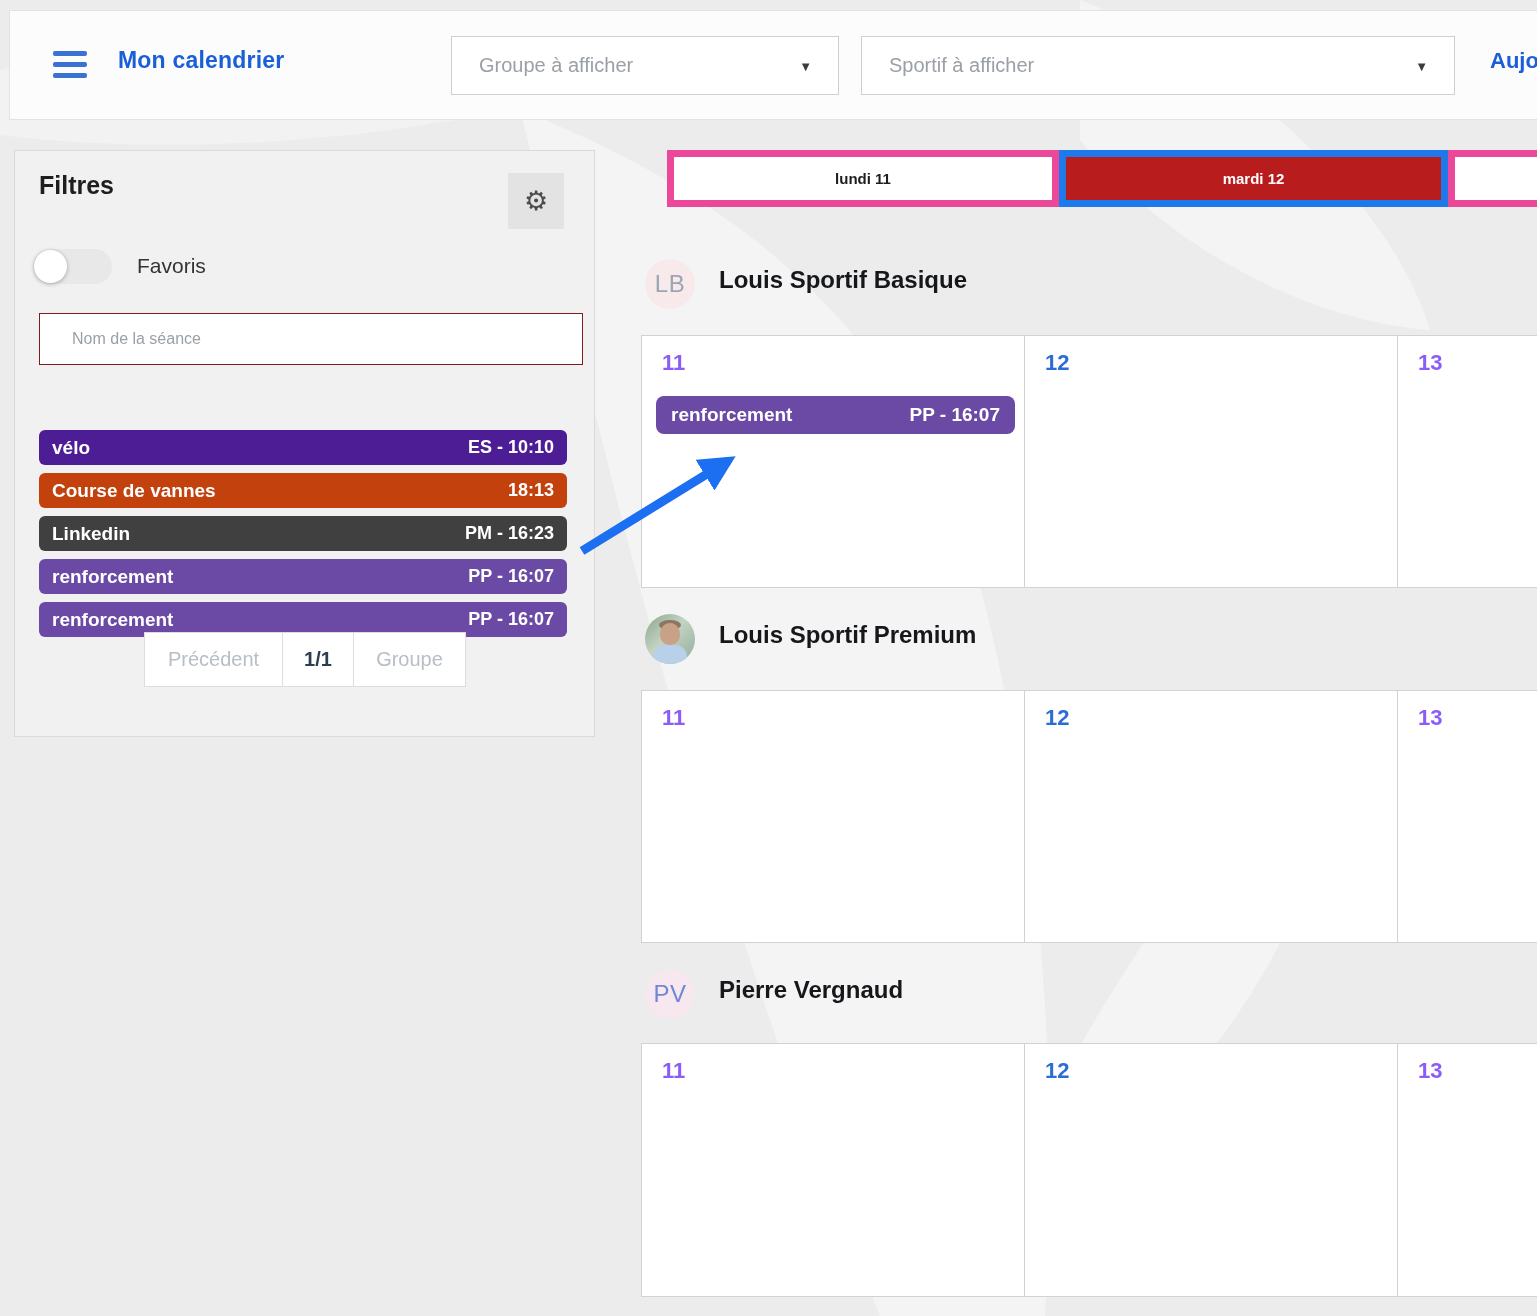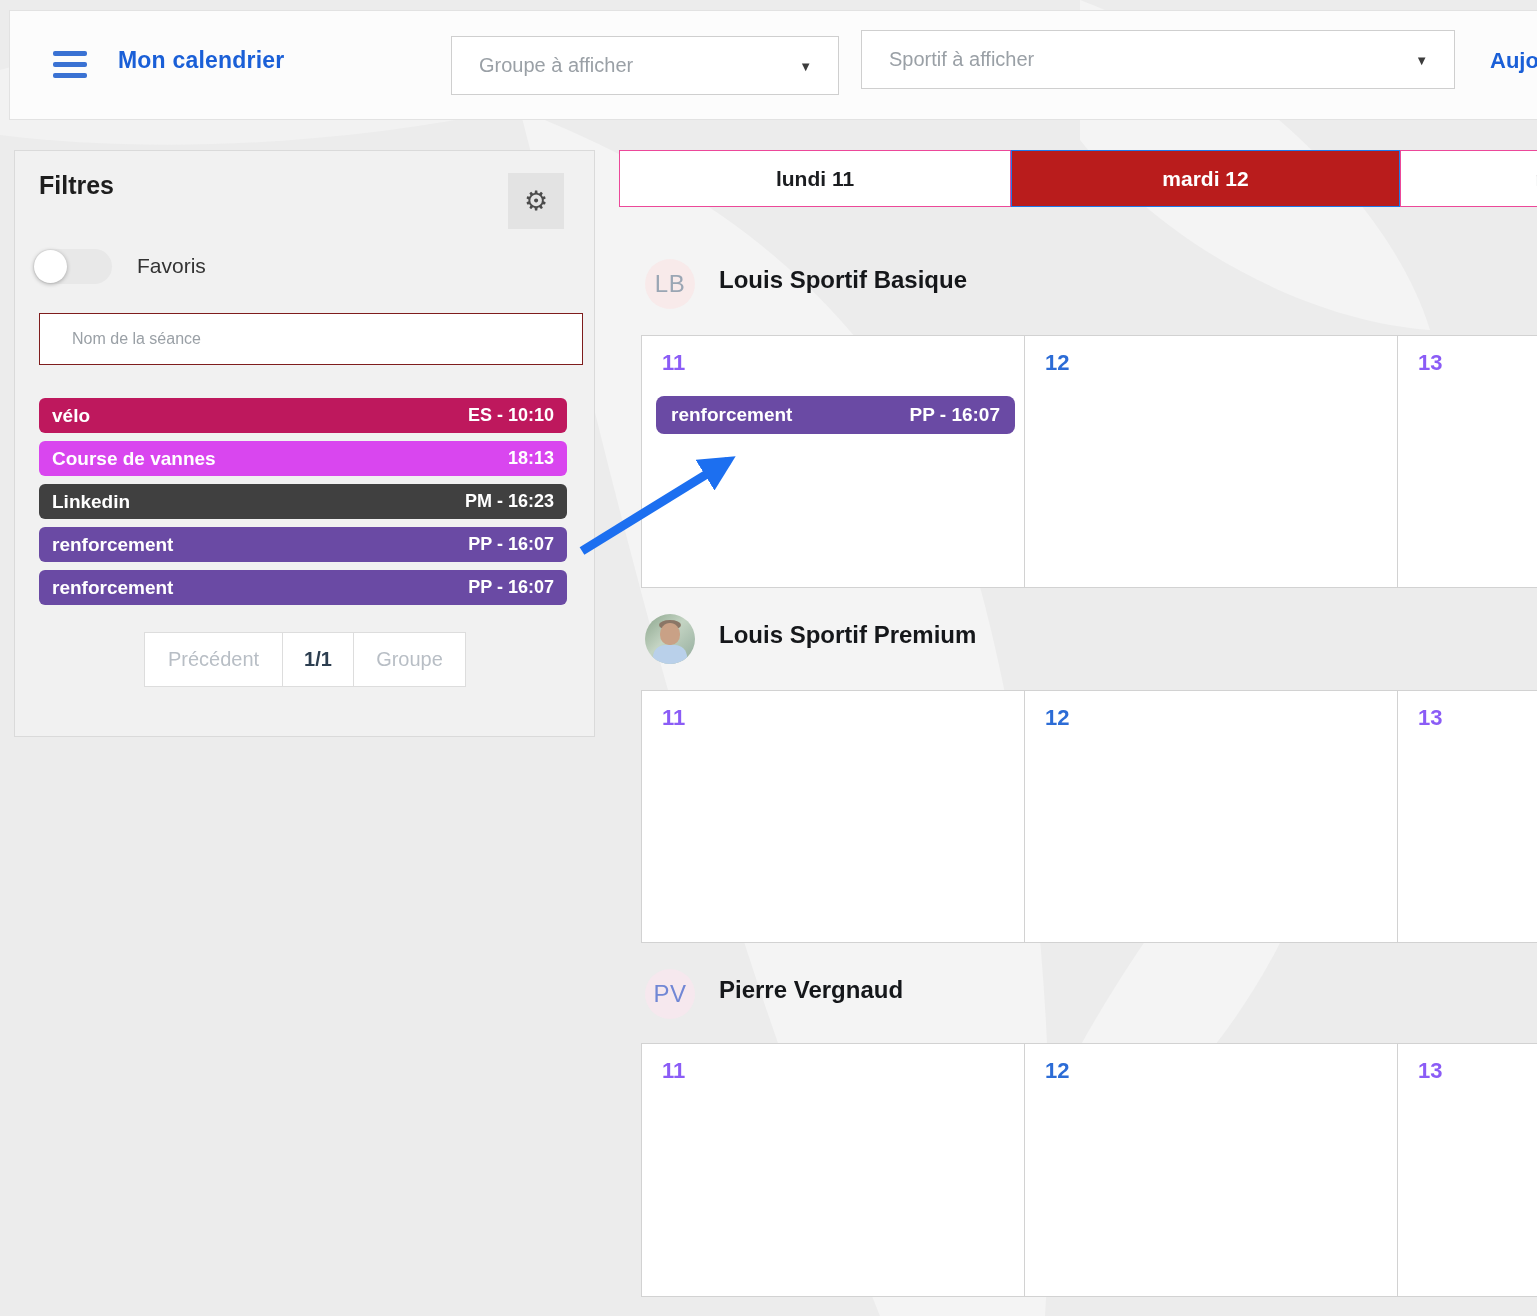--- a/index.html
+++ b/index.html
@@ -24,21 +24,21 @@
   .hamburger span{display:block;height:5px;border-radius:2px;background:#3a72d3;margin-bottom:6px;}
   .app-title{left:108px;top:36px;font-size:23px;font-weight:bold;color:#1a5fd7;letter-spacing:.2px;}
   .select-box{
     background:#fff;border:1px solid #cfcfcf;height:57px;
     display:flex;align-items:center;
   }
   .select-box .ph{color:#9aa0a6;font-size:20px;padding-left:27px;}
   .select-box .caret{position:absolute;right:26px;top:50%;transform:translateY(-50%);
     font-size:13px;color:#3c3c3c;}
   .sel-group{left:441px;top:25px;width:386px;}
-  .sel-athlete{left:851px;top:19px;width:592px;}
+  .sel-athlete{left:851px;top:25px;width:592px;}
   .today-btn{left:1480px;top:37px;font-size:22px;font-weight:bold;color:#1a5fd7;white-space:nowrap;cursor:pointer;}
 
   
   .filters{
     left:14px;top:150px;width:579px;height:585px;
     background:#f1f1f1;border:1px solid #dadada;z-index:2;
   }
   .filters-title{left:24px;top:20px;font-size:25px;font-weight:bold;color:#1e1e1e;}
   .gear-btn{left:493px;top:22px;width:56px;height:56px;background:#e3e3e3;
     display:flex;align-items:center;justify-content:center;cursor:pointer;}
@@ -64,23 +64,23 @@
     left:129px;top:481px;width:322px;height:55px;background:#fff;border:1px solid #ddd;
     display:flex;align-items:stretch;box-sizing:border-box;
   }
   .pg{display:flex;align-items:center;justify-content:center;font-size:20px;}
   .pg.prev{width:137px;border-right:1px solid #ddd;color:#b8bec5;cursor:pointer;}
   .pg.page{width:70px;border-right:1px solid #ddd;color:#2d3e50;font-weight:bold;}
   .pg.next{flex:1;color:#b8bec5;cursor:pointer;}
 
   
   .dayhead{
-    top:150px;height:57px;background:#fff;border:1px solid #ec4899;z-index:2;
+    top:150px;height:57px;background:#fff;border:7px solid #ec4899;z-index:2;
     display:flex;align-items:center;justify-content:center;
-    font-size:21px;font-weight:bold;color:#1b1d20;box-sizing:border-box;cursor:pointer;
+    font-size:15px;font-weight:bold;color:#1b1d20;box-sizing:border-box;cursor:pointer;margin-left:48px;
   }
   .dayhead.active{background:#b91c1c;border-color:#1e79ea;color:#fff;}
   .dh1{left:619px;width:392px;}
   .dh2{left:1011px;width:389px;}
   .dh3{left:1400px;width:389px;}
 
   
   .avatar{
     width:50px;height:50px;border-radius:50%;
     display:flex;align-items:center;justify-content:center;
@@ -153,25 +153,25 @@
   </div>
 
   <div class="abs toggle">
     <div class="knob"></div>
   </div>
   <div class="abs fav-label">Favoris</div>
 
   <input class="abs session-input" type="text" placeholder="Nom de la séance" style="">
 
   <div class="abs chips">
-    <div class="chip" style="background: #be185d;">
+    <div class="chip" style="background: #4c1d95; margin-top: 32px;">
       <span class="cl">vélo</span>
       <span class="ct">ES - 10:10</span>
     </div>
-    <div class="chip" style="background: #d946ef;">
+    <div class="chip" style="background: #c2410c;">
       <span class="cl">Course de vannes</span>
       <span class="ct">18:13</span>
     </div>
     <div class="chip" style="background: #404040;">
       <span class="cl">Linkedin</span>
       <span class="ct">PM - 16:23</span>
     </div>
     <div class="chip" style="background: rgb(106, 74, 164);">
       <span class="cl">renforcement</span>
       <span class="ct">PP - 16:07</span>

